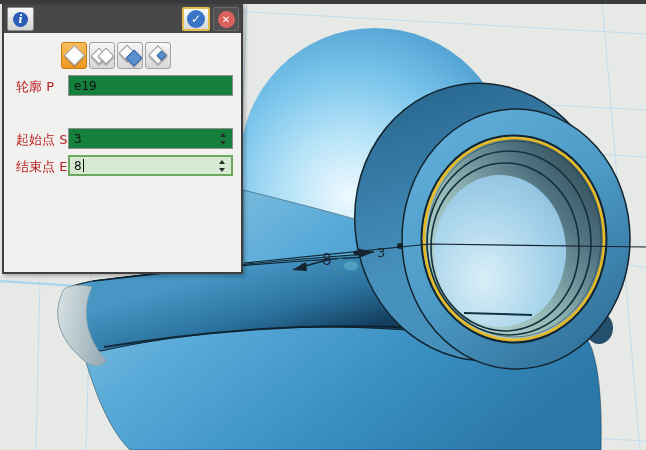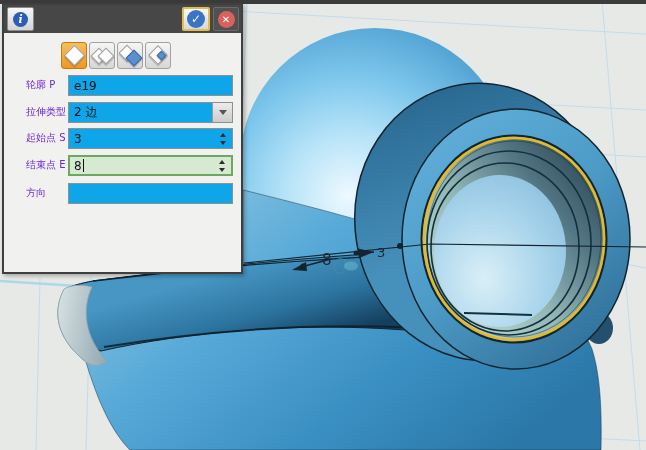--- a/index.html
+++ b/index.html
@@ -32,23 +32,23 @@
   .mode-btn{position:absolute;top:37px;width:26px;height:27px;box-sizing:border-box;
             border:1px solid #a2a2a2;border-radius:3px;
             background:linear-gradient(#f6f6f6,#d7d7d7);cursor:pointer;}
   .mode-btn.sel{background:linear-gradient(#f8be5c,#ee9822);border-color:#c87a14;}
   .dm{position:absolute;background:#fdfdfd;border:1px solid #9a9a9a;
       transform:rotate(45deg);box-shadow:1px 1px 1px rgba(0,0,0,.25);}
   .dm.blue{background:#5c90cc;border-color:#3a6aa8;}
 
   
   .row{position:absolute;left:0;width:100%;height:21px;}
-  .lbl{position:absolute;left:22px;top:3px;font-size:10px;color:#6d28d9;white-space:nowrap;}
+  .lbl{position:absolute;left:12px;top:3px;font-size:13px;color:#b91c1c;white-space:nowrap;}
   .field{position:absolute;left:64px;top:0;width:165px;height:21px;box-sizing:border-box;
-         background:#0ea5e9;border:1px solid #8f8f8f;display:flex;align-items:center;
+         background:#15803d;border:1px solid #8f8f8f;display:flex;align-items:center;
          font-size:12px;color:#111;padding-left:5px;cursor:text;}
   .field.active{background:#d6ead2;border:2px solid #6da861;padding-left:4px;}
   .cursor{display:inline-block;width:1px;height:13px;background:#111;margin-left:1px;}
   .combo-btn{position:absolute;right:0;top:0;bottom:0;width:19px;
              background:linear-gradient(#ececec,#cccccc);border-left:1px solid #9a9a9a;
              display:flex;align-items:center;justify-content:center;cursor:pointer;}
   .caret-down{width:0;height:0;border-left:4px solid transparent;
               border-right:4px solid transparent;border-top:5px solid #555;}
   .spin{position:absolute;right:3px;top:0;bottom:0;display:flex;flex-direction:column;
         justify-content:center;align-items:center;gap:4px;width:12px;cursor:pointer;}
@@ -211,29 +211,20 @@
     <span class="dm blue" style="width:5px;height:5px;left:12px;top:9px"></span>
   </div>
 
   <div class="row" style="top:70px">
     <span class="lbl">轮廓 P</span>
     <div class="field">
       <span>e19</span>
     </div>
   </div>
 
-  <div class="row" style="top:97px">
-    <span class="lbl">拉伸类型</span>
-    <div class="field">
-      <span>2 边</span>
-      <div class="combo-btn">
-        <span class="caret-down"></span>
-      </div>
-    </div>
-  </div>
 
   <div class="row" style="top:123px">
     <span class="lbl">起始点 S</span>
     <div class="field">
       <span>3</span>
       <div class="spin">
         <span class="sp-up"></span>
         <span class="sp-dn"></span>
       </div>
     </div>
@@ -244,23 +235,17 @@
     <div class="field active">
       <span>8</span>
       <span class="cursor"></span>
       <div class="spin">
         <span class="sp-up"></span>
         <span class="sp-dn"></span>
       </div>
     </div>
   </div>
 
-  <div class="row" style="top:178px">
-    <span class="lbl">方向</span>
-    <div class="field">
-      <span></span>
-    </div>
-  </div>
 
 
 </div>
 
 </div>
 
 </body></html>

